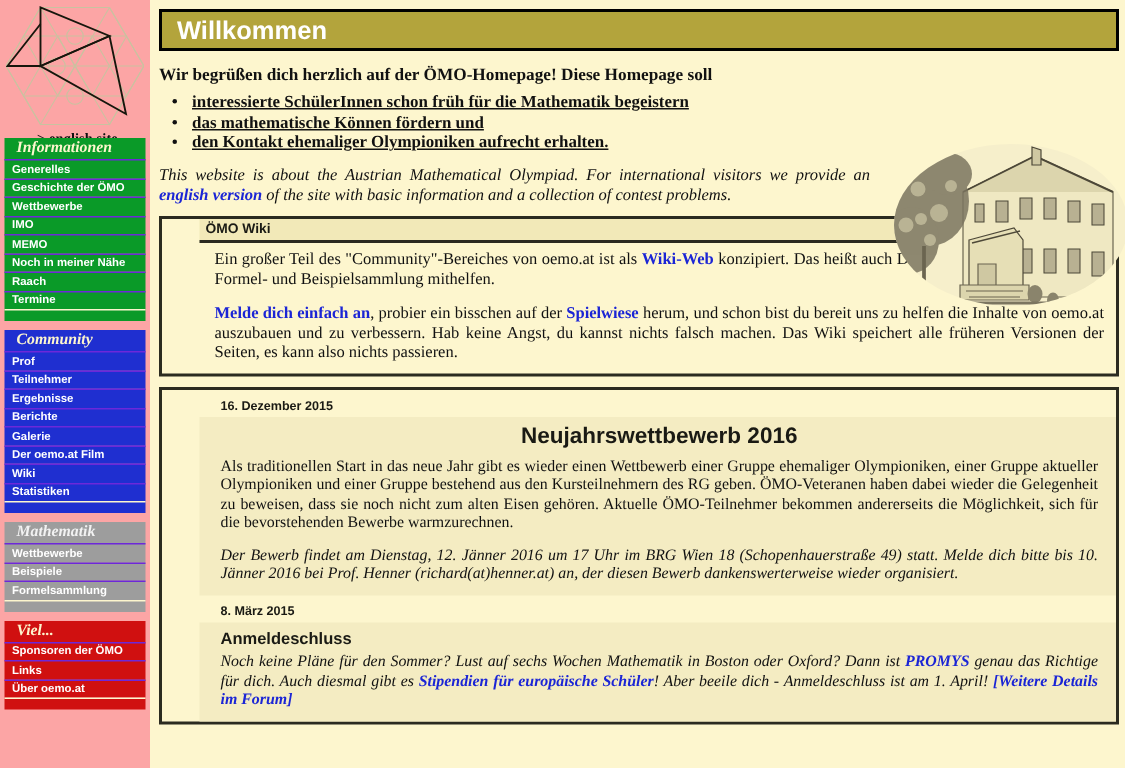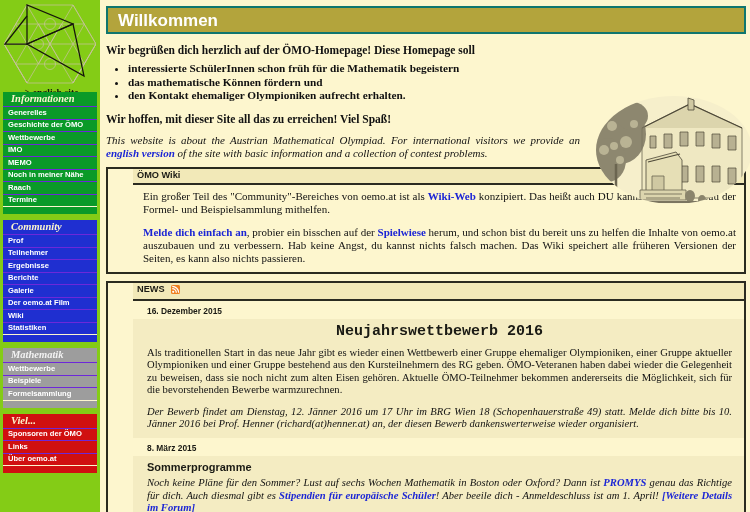--- a/index.html
+++ b/index.html
@@ -21,21 +21,21 @@
     height: 512px;
     background: #fdf6ce;
   }
 
   
   #sidebar {
     position: absolute;
     left: 0; top: 0;
     width: 100px;
     height: 512px;
-    background: #84cc16;
+    background: #fca5a5;
   }
   #logo-wrap {
     width: 100px;
     height: 92px;
     padding-top: 2px;
     box-sizing: border-box;
     text-align: center;
   }
   #logo-wrap svg { display: block; margin: 0 auto; }
   .english-link {
@@ -87,21 +87,21 @@
     left: 100px; top: 0;
     width: 650px;
     height: 512px;
     background: #fdf6ce;
     padding: 0;
     box-sizing: border-box;
   }
   .page-title-bar {
     margin: 6px 4px 0 6px;
     background: #b3a43c;
-    border: 2px solid #0f766e;
+    border: 2px solid #000000;
     height: 28px;
     box-sizing: border-box;
     position: relative;
   }
   .page-title-bar .ttl {
     position: absolute;
     left: 10px; top: 3px;
     font-family: "Liberation Sans", sans-serif;
     font-size: 17px;
     font-weight: bold;
@@ -117,20 +117,21 @@
     font-family: "Liberation Serif", serif;
     font-weight: bold;
     font-size: 11.5px;
     margin: 10px 0 5px 0;
     line-height: 13px;
   }
   .intro ul {
     margin: 4px 0 6px 0;
     padding-left: 22px;
     list-style: disc;
+    text-decoration: underline;
   }
   .intro ul li {
     font-family: "Liberation Serif", serif;
     font-weight: bold;
     font-size: 11.3px;
     line-height: 13.5px;
     margin: 0;
   }
   .intro p.eng {
     font-family: "Liberation Serif", serif;
@@ -186,21 +187,21 @@
   .news-date {
     font-family: "Liberation Sans", sans-serif;
     font-size: 8.4px;
     font-weight: bold;
     color: #1a1a14;
     padding: 5px 0 3px 14px;
   }
   .news-item { background: #f4ecc2; padding: 4px 12px 7px 14px; }
   .news-title-c {
     text-align: center;
-    font-family: Liberation Mono, monospace;
+    font-family: Liberation Sans, sans-serif;
     font-size: 15px;
     font-weight: bold;
     color: #1a1a14;
     margin: 0 0 7px 0;
   }
   .news-title-l {
     font-family: "Liberation Sans", sans-serif;
     font-size: 11px;
     font-weight: bold;
     color: #1a1a14;
@@ -337,58 +338,46 @@
           <path d="M0,112 L168,112" stroke="#7b7560" stroke-width="2"></path>
         </g>
       </svg>
 
       <p class="lead">Wir begrüßen dich herzlich auf der ÖMO-Homepage! Diese Homepage soll</p>
       <ul>
         <li>interessierte SchülerInnen schon früh für die Mathematik begeistern</li>
         <li>das mathematische Können fördern und</li>
         <li>den Kontakt ehemaliger Olympioniken aufrecht erhalten.</li>
       </ul>
-      <p class="lead">Wir hoffen, mit dieser Site all das zu erreichen! Viel Spaß!</p>
       <p class="eng"><span>This website is about the Austrian Mathematical Olympiad. For international visitors we provide an </span><a href="#">english version</a><span> of the site with basic information and a collection of contest problems.</span></p>
     </div>
 
     <div class="panel">
       <div class="panel-head">
         <span>ÖMO Wiki</span>
       </div>
       <div class="panel-body">
         <p><span>Ein großer Teil des "Community"-Bereiches von oemo.at ist als </span><a href="#">Wiki-Web</a><span> konzipiert. Das heißt auch DU kannst bei dem Aufbau der Formel- und Beispielsammlung mithelfen.</span></p>
         <p><a href="#">Melde dich einfach an</a><span>, probier ein bisschen auf der </span><a href="#">Spielwiese</a><span> herum, und schon bist du bereit uns zu helfen die Inhalte von oemo.at auszubauen und zu verbessern. Hab keine Angst, du kannst nichts falsch machen. Das Wiki speichert alle früheren Versionen der Seiten, es kann also nichts passieren.</span></p>
       </div>
     </div>
 
     <div class="panel">
-      <div class="panel-head">
-        <span>NEWS</span>
-        <span class="rss">
-          <svg width="9" height="9" viewBox="0 0 9 9">
-            <rect width="9" height="9" rx="1.5" fill="#f08020"></rect>
-            <circle cx="2.2" cy="6.8" r="1.1" fill="#fff"></circle>
-            <path d="M1.2,4.3 A3.5,3.5 0 0 1 4.7,7.8 L6.0,7.8 A4.8,4.8 0 0 0 1.2,3.0 Z" fill="#fff"></path>
-            <path d="M1.2,1.9 A5.9,5.9 0 0 1 7.1,7.8 L8.3,7.8 A7.1,7.1 0 0 0 1.2,0.7 Z" fill="#fff"></path>
-          </svg>
-        </span>
-      </div>
       <div class="panel-body news-body">
 
         <div class="news-date">16. Dezember 2015</div>
         <div class="news-item">
           <div class="news-title-c">Neujahrswettbewerb 2016</div>
           <p>Als traditionellen Start in das neue Jahr gibt es wieder einen Wettbewerb einer Gruppe ehemaliger Olympioniken, einer Gruppe aktueller Olympioniken und einer Gruppe bestehend aus den Kursteilnehmern des RG geben. ÖMO-Veteranen haben dabei wieder die Gelegenheit zu beweisen, dass sie noch nicht zum alten Eisen gehören. Aktuelle ÖMO-Teilnehmer bekommen andererseits die Möglichkeit, sich für die bevorstehenden Bewerbe warmzurechnen.</p>
           <p>Der Bewerb findet am Dienstag, 12. Jänner 2016 um 17 Uhr im BRG Wien 18 (Schopenhauerstraße 49) statt. Melde dich bitte bis 10. Jänner 2016 bei Prof. Henner (richard(at)henner.at) an, der diesen Bewerb dankenswerterweise wieder organisiert.</p>
         </div>
 
         <div class="news-date">8. März 2015</div>
         <div class="news-item">
-          <div class="news-title-l">Sommerprogramme</div>
+          <div class="news-title-l">Anmeldeschluss</div>
           <p><span>Noch keine Pläne für den Sommer? Lust auf sechs Wochen Mathematik in Boston oder Oxford? Dann ist </span><a href="#">PROMYS</a><span> genau das Richtige für dich. Auch diesmal gibt es </span><a href="#">Stipendien für europäische Schüler</a><span>! Aber beeile dich - Anmeldeschluss ist am 1. April! </span><a href="#">[Weitere Details im Forum]</a></p>
         </div>
 
       </div>
     </div>
 
   </div>
 </div>
 
 </body></html>

